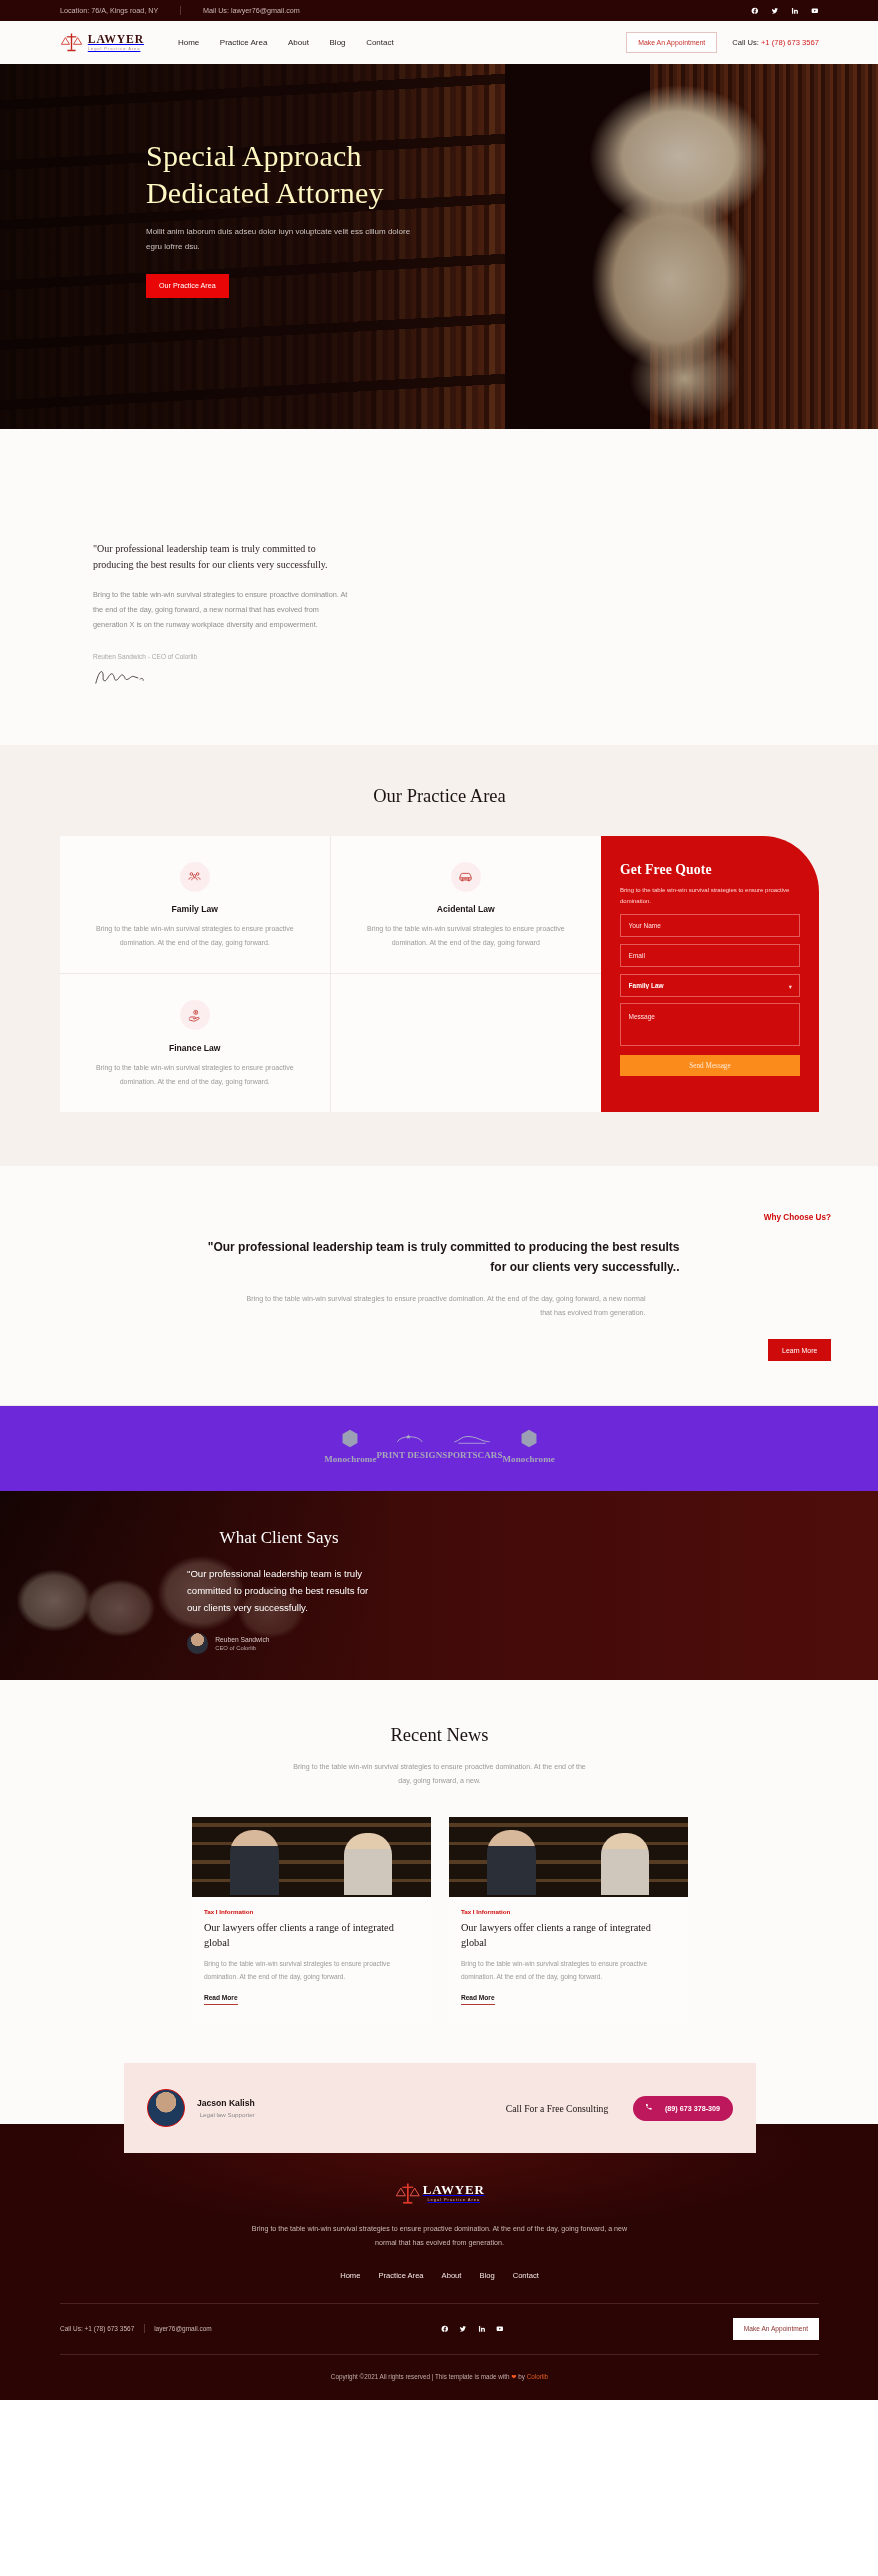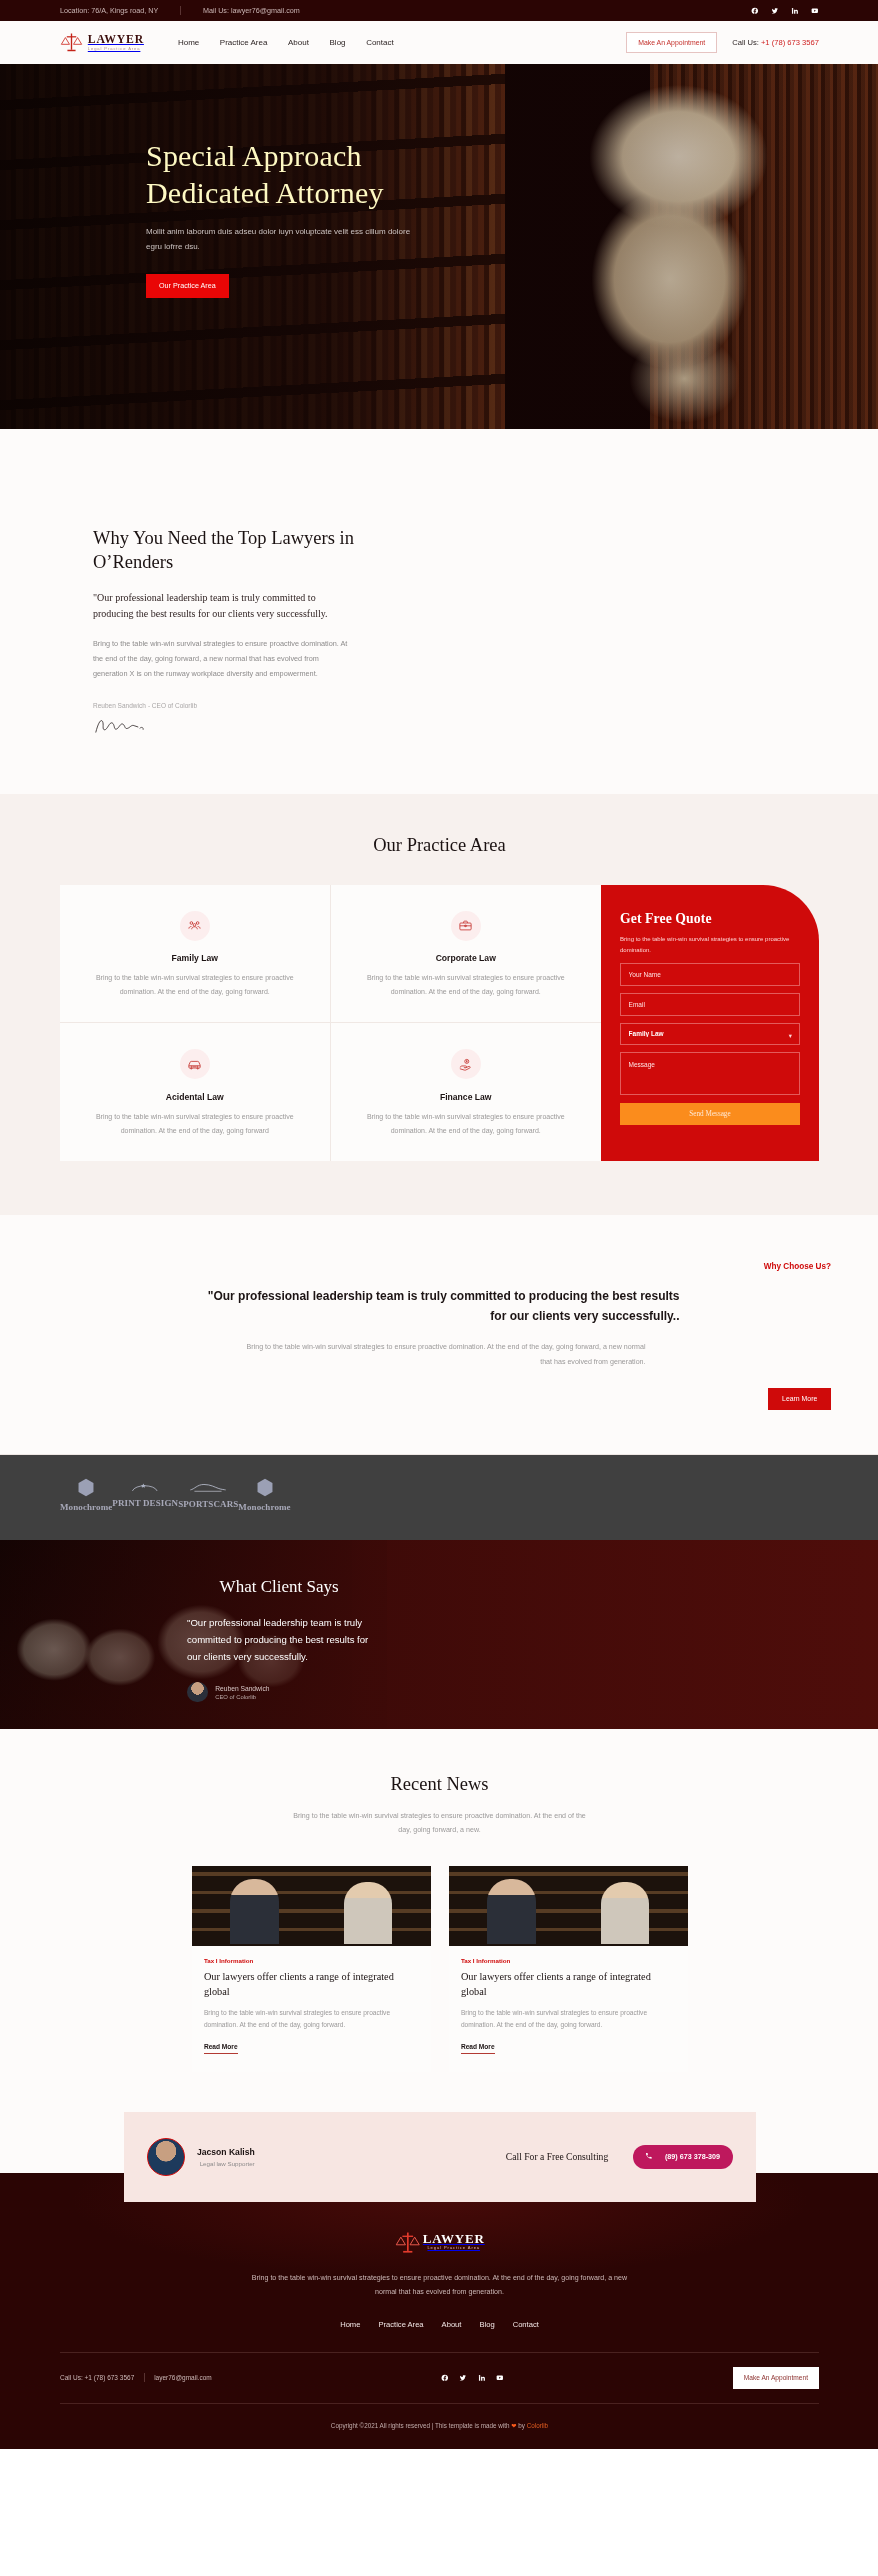--- a/index.html
+++ b/index.html
@@ -292,23 +292,23 @@
     font-size:7.1px; line-height:2.0; color:#9b9999;
     max-width:412px; margin:13.7px auto 0;
   }
   .btn-learn {
     display:inline-block; background:#cf0a0a; color:#fff; font-size:6.9px;
     padding:7.6px 13.7px; text-decoration:none; margin-top:19px;
   }
 
   
   .brands {
-    background:#404040; border-top:0.7px solid #eee7e4;
+    background:#6d28d9; border-top:0.7px solid #eee7e4;
     padding:23px 60px 27.5px;
-    display:flex; justify-content:flex-start; align-items:center;
+    display:flex; justify-content:center; align-items:center;
   }
   .brand { text-align:center; color:#a7a8b8; }
   .brand .bname {
     font-family:"Liberation Serif", serif; font-weight:700;
     font-size:9px; letter-spacing:0.1px; margin-top:3.4px;
   }
 
   
   .testi {
     position:relative; height:189px; overflow:hidden; background:#3a0a08;
@@ -542,21 +542,20 @@
       <span>Special Approach</span><br>
       <span>Dedicated Attorney</span>
     </h1>
     <p>Mollit anim laborum duis adseu dolor iuyn voluptcate velit ess cillum dolore egru lofrre dsu.</p>
     <a href="#" class="btn-red">Our Practice Area</a>
   </div>
 </div>
 
 <div class="about">
   <div class="about-text">
-    <h2 class="serif">Why You Need the Top Lawyers in O’Renders</h2>
     <div class="about-quote">"Our professional leadership team is truly committed to producing the best results for our clients very successfully.</div>
     <div class="about-body">Bring to the table win-win survival strategies to ensure proactive domination. At the end of the day, going forward, a new normal that has evolved from generation X is on the runway workplace diversity and empowerment.</div>
     <div class="sig-name">
       <span>Reuben Sandwich</span>
       <span>- CEO of Colorlib</span>
     </div>
     <div class="sig-img">
       <svg width="59" height="18" viewBox="0 0 86 26">
         <path d="M4 24 C8 8, 12 4, 14 8 C16 12, 13 20, 17 20 C21 20, 24 8, 28 10 C32 12, 30 20, 34 19 C38 18, 40 9, 44 12 C47 14, 46 19, 50 18 C54 17, 56 12, 60 14 L66 16" fill="none" stroke="#1b1212" stroke-width="1.1"></path>
         <path d="M68 18 c3-3 6-1 5 2" fill="none" stroke="#1b1212" stroke-width="1"></path>
@@ -578,32 +577,20 @@
               <circle cx="12" cy="11" r="2.1"></circle>
             <path d="M3 17c0-2.2 1.8-3.4 4-3.4"></path>
               <path d="M21 17c0-2.2-1.8-3.4-4-3.4"></path>
             <path d="M7.5 18c0-2.5 2-4 4.5-4s4.5 1.5 4.5 4"></path>
           </svg>
         </div>
         <h3>Family Law</h3>
         <p>Bring to the table win-win survival strategies to ensure proactive domination. At the end of the day, going forward.</p>
       </div>
 
-      <div class="card">
-        <div class="card-ico">
-          <svg width="15" height="15" viewBox="0 0 24 24" fill="none" stroke="#c4302b" stroke-width="1.3">
-            <rect x="3" y="8" width="18" height="11" rx="1.5"></rect>
-            <path d="M9 8V6.5A1.5 1.5 0 0110.5 5h3A1.5 1.5 0 0115 6.5V8"></path>
-            <path d="M3 12.5h18"></path>
-              <rect x="10.6" y="11.4" width="2.8" height="2.4" rx=".6"></rect>
-          </svg>
-        </div>
-        <h3>Corporate Law</h3>
-        <p>Bring to the table win-win survival strategies to ensure proactive domination. At the end of the day, going forward.</p>
-      </div>
 
       <div class="card">
         <div class="card-ico">
           <svg width="15" height="15" viewBox="0 0 24 24" fill="none" stroke="#c4302b" stroke-width="1.3">
             <path d="M3 15v-2.2L5 8.4A2 2 0 016.9 7h10.2A2 2 0 0119 8.4l2 4.4V15"></path>
             <rect x="3" y="14" width="18" height="3.6" rx="1"></rect>
             <path d="M6 17.6V19h2v-1.4M16 17.6V19h2v-1.4"></path>
             <circle cx="7.4" cy="15.7" r=".9"></circle>
               <circle cx="16.6" cy="15.7" r=".9"></circle>
             <path d="M9.4 15.7h5.2"></path>

